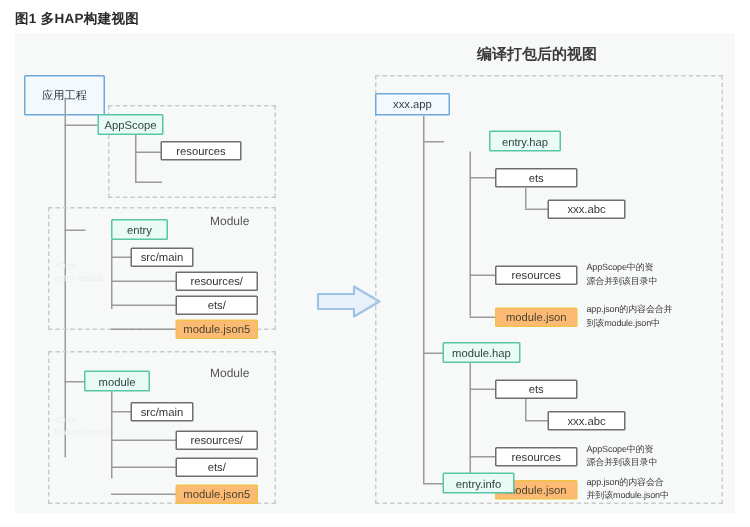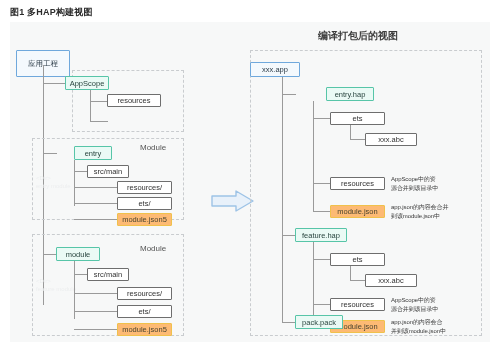--- a/index.html
+++ b/index.html
@@ -146,36 +146,36 @@
   <div class="node strong" style="left:320px;top:155px;width:55px;height:13px;">resources</div>
   <div class="note" style="left:381px;top:153px;">AppScope中的资
 源合并到该目录中</div>
 
   <div class="hline" style="left:303px;top:189px;width:18px;"></div>
   <div class="node yellow" style="left:320px;top:183px;width:55px;height:13px;">module.json</div>
   <div class="note" style="left:381px;top:181px;">app.json的内容会合并
 到该module.json中</div>
 
   <div class="hline" style="left:272px;top:213px;width:14px;"></div>
-  <div class="node green" style="left:285px;top:206px;width:52px;height:14px;">feature.hap</div>
+  <div class="node green" style="left:285px;top:206px;width:52px;height:14px;">module.hap</div>
 
   <div class="vline" style="left:303px;top:220px;height:84px;"></div>
 
   <div class="hline" style="left:303px;top:237px;width:18px;"></div>
   <div class="node strong" style="left:320px;top:231px;width:55px;height:13px;">ets</div>
   <div class="vline" style="left:340px;top:244px;height:14px;"></div>
   <div class="hline" style="left:340px;top:258px;width:16px;"></div>
   <div class="node strong" style="left:355px;top:252px;width:52px;height:13px;">xxx.abc</div>
 
   <div class="hline" style="left:303px;top:282px;width:18px;"></div>
   <div class="node strong" style="left:320px;top:276px;width:55px;height:13px;">resources</div>
   <div class="note" style="left:381px;top:274px;">AppScope中的资
 源合并到该目录中</div>
 
   <div class="hline" style="left:303px;top:304px;width:18px;"></div>
   <div class="node yellow" style="left:320px;top:298px;width:55px;height:13px;">module.json</div>
   <div class="note" style="left:381px;top:296px;">app.json的内容会合
 并到该module.json中</div>
 
   <div class="hline" style="left:272px;top:300px;width:14px;"></div>
-  <div class="node green" style="left:285px;top:293px;width:48px;height:14px;">pack.pack</div>
+  <div class="node green" style="left:285px;top:293px;width:48px;height:14px;">entry.info</div>
 
 </div>
 
 </body></html>

